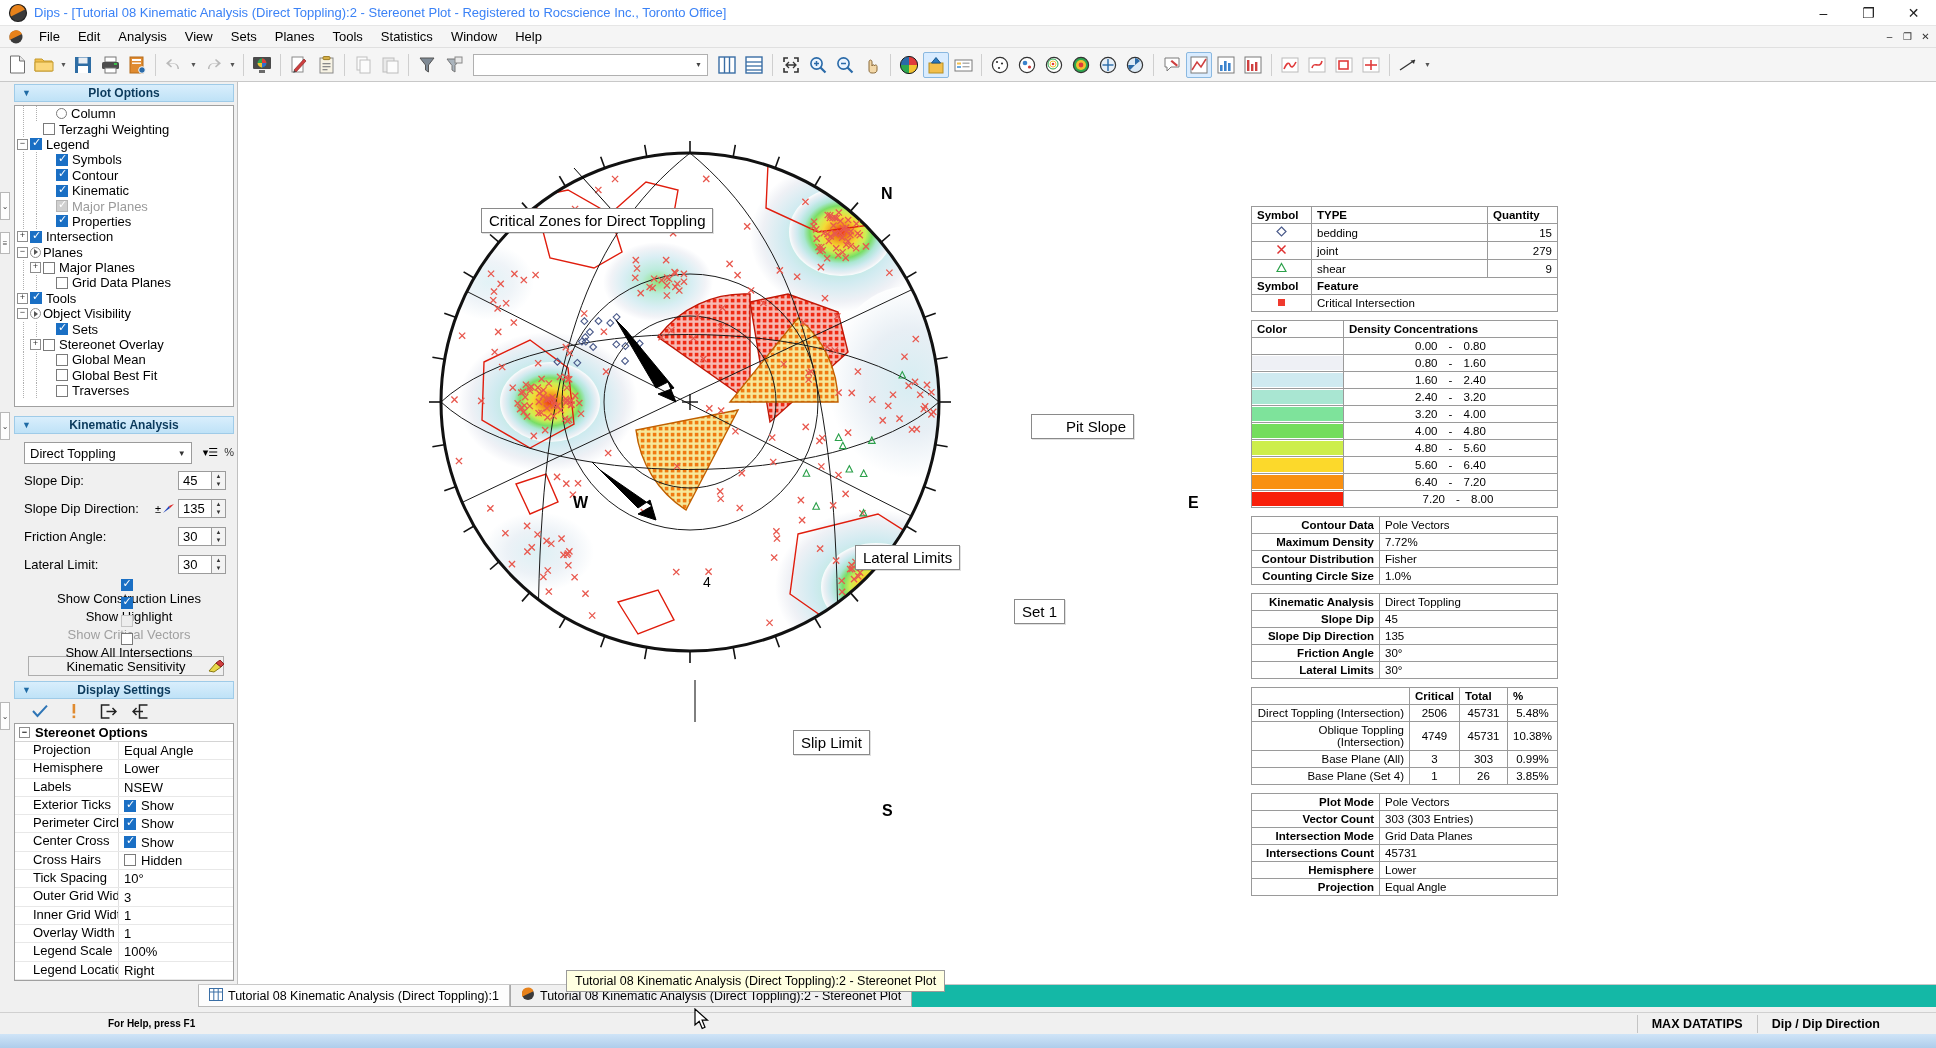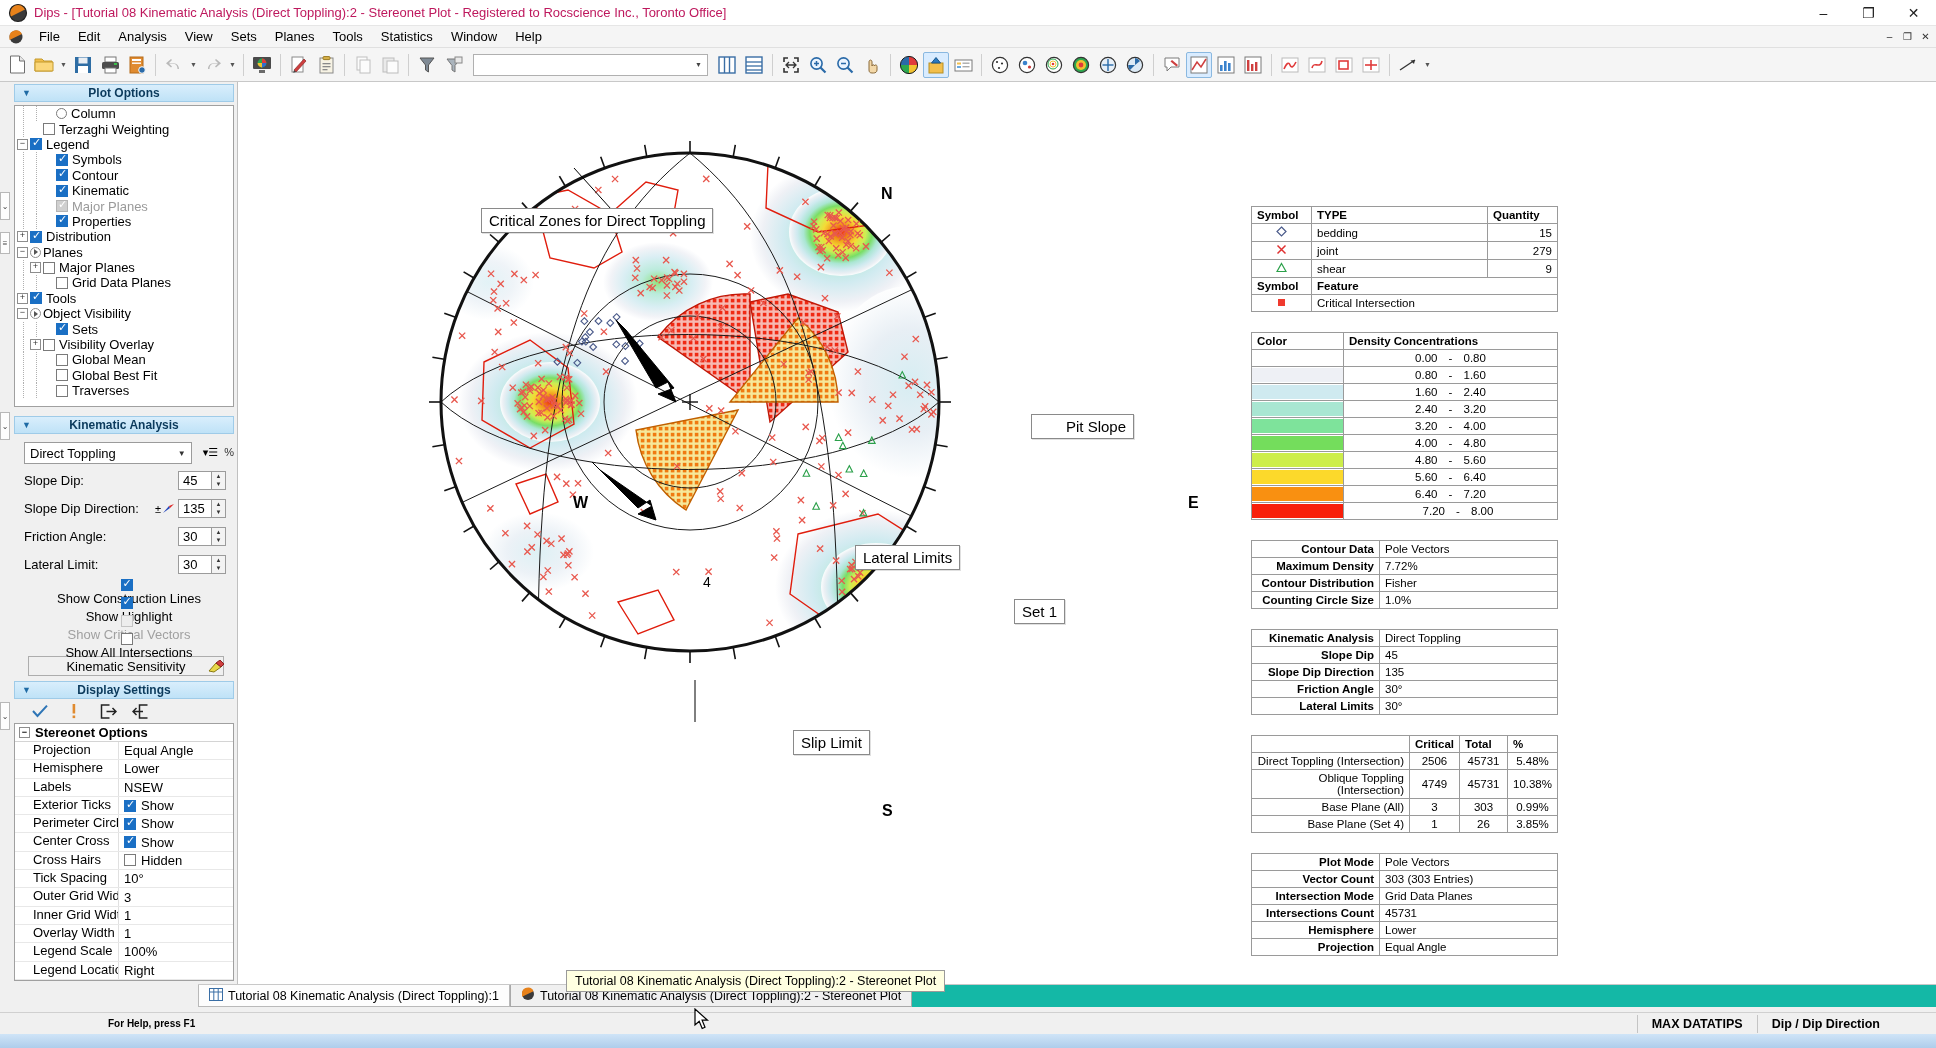--- a/index.html
+++ b/index.html
@@ -9,21 +9,21 @@
     font-family:"Liberation Sans", sans-serif;
     font-size:13px; color:#000;
     background:#f0f0f0;
   }
   
   #titlebar{
     height:26px; background:#ffffff; display:flex; align-items:center;
     border-bottom:1px solid #e6e6e6; position:relative;
   }
   #titlebar .tb-icon{ width:22px; height:22px; margin:0 5px 0 7px; flex:0 0 auto; }
-  #titlebar .tb-text{ font-size:13px; color:#be185d; white-space:nowrap; }
+  #titlebar .tb-text{ font-size:13px; color:#3b82f6; white-space:nowrap; }
   .winbtns{ position:absolute; right:0; top:0; height:26px; display:flex; }
   .winbtn{ width:45px; height:26px; display:flex; align-items:center; justify-content:center;
            font-size:14px; color:#222; }
   
   #menubar{
     height:22px; background:#f5f5f5; display:flex; align-items:center;
     border-bottom:1px solid #e0e0e0; position:relative;
   }
   #menubar .mb-icon{ width:16px;height:16px;margin:0 6px 0 8px;flex:0 0 auto;}
   #menubar .mi{ padding:2px 9px; font-size:13px; }
@@ -119,21 +119,21 @@
   .striptab{ position:absolute; left:0; width:10px; background:#fdfdfd; border:1px solid #b8b8b8;
              display:flex; align-items:center; justify-content:center; font-size:8px; color:#444; }
   
   #plotarea{ flex:1 1 auto; background:#fff; position:relative; overflow:hidden; }
   .callout{ position:absolute; background:#fff; border:1px solid #8a8a8a; padding:3px 7px;
             font-size:15px; color:#000; white-space:nowrap; box-shadow:1px 1px 0 rgba(0,0,0,.12); }
   .dirlabel{ position:absolute; font-size:16px; font-weight:bold; }
   
   #legend{ position:absolute; left:1013px; top:124px; width:307px; }
   table.lt{ border-collapse:collapse; width:100%; background:#fff; font-size:11.5px;
-            border:1.6px solid #000; margin-bottom:20px; }
+            border:1.6px solid #000; margin-bottom:8px; }
   table.lt td, table.lt th{ border:1px solid #9a9a9a; padding:2px 5px; }
   table.lt th{ font-weight:bold; text-align:left; }
   .ctr{ text-align:center; }
   .rt{ text-align:right; }
   .kv-k{ text-align:right; font-weight:bold; width:128px; }
   .swatchcell{ width:92px; padding:0 !important; }
   .swatch{ height:13.2px; }
   .densnum{ font-size:11.5px; }
   
   #bottom{ height:64px; background:#f0f0f0; position:relative; }
@@ -547,21 +547,21 @@
           <div class="trow">
             <span class="tindent dot"></span>
             <span class="tindent dot"></span>
             <span class="tspacer"></span>
             <span class="tcb on"></span>
             <span class="tlabel">Properties</span>
           </div>
           <div class="trow">
             <span class="texp">+</span>
             <span class="tcb on"></span>
-            <span class="tlabel">Distribution</span>
+            <span class="tlabel">Intersection</span>
           </div>
           <div class="trow">
             <span class="texp">−</span>
             <span class="tnode"></span>
             <span class="tlabel">Planes</span>
           </div>
           <div class="trow">
             <span class="tindent dot"></span>
             <span class="texp">+</span>
             <span class="tcb"></span>
@@ -588,21 +588,21 @@
             <span class="tindent dot"></span>
             <span class="tindent dot"></span>
             <span class="tspacer"></span>
             <span class="tcb on"></span>
             <span class="tlabel">Sets</span>
           </div>
           <div class="trow">
             <span class="tindent dot"></span>
             <span class="texp">+</span>
             <span class="tcb"></span>
-            <span class="tlabel">Visibility Overlay</span>
+            <span class="tlabel">Stereonet Overlay</span>
           </div>
           <div class="trow">
             <span class="tindent dot"></span>
             <span class="tindent dot"></span>
             <span class="tspacer"></span>
             <span class="tcb"></span>
             <span class="tlabel">Global Mean</span>
           </div>
           <div class="trow">
             <span class="tindent dot"></span>

